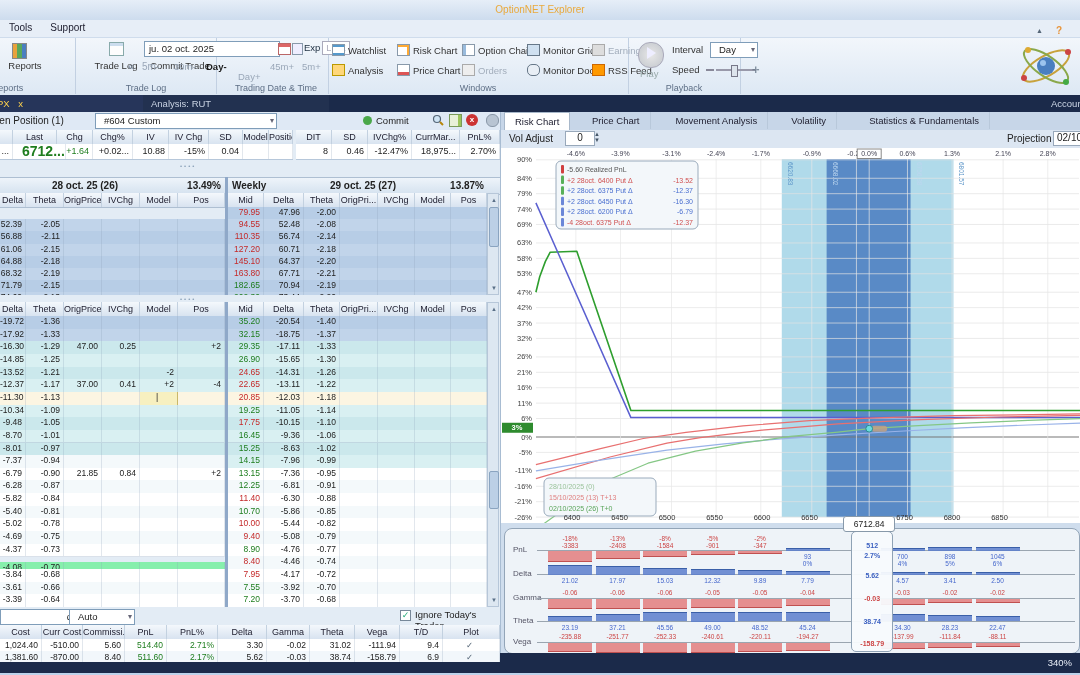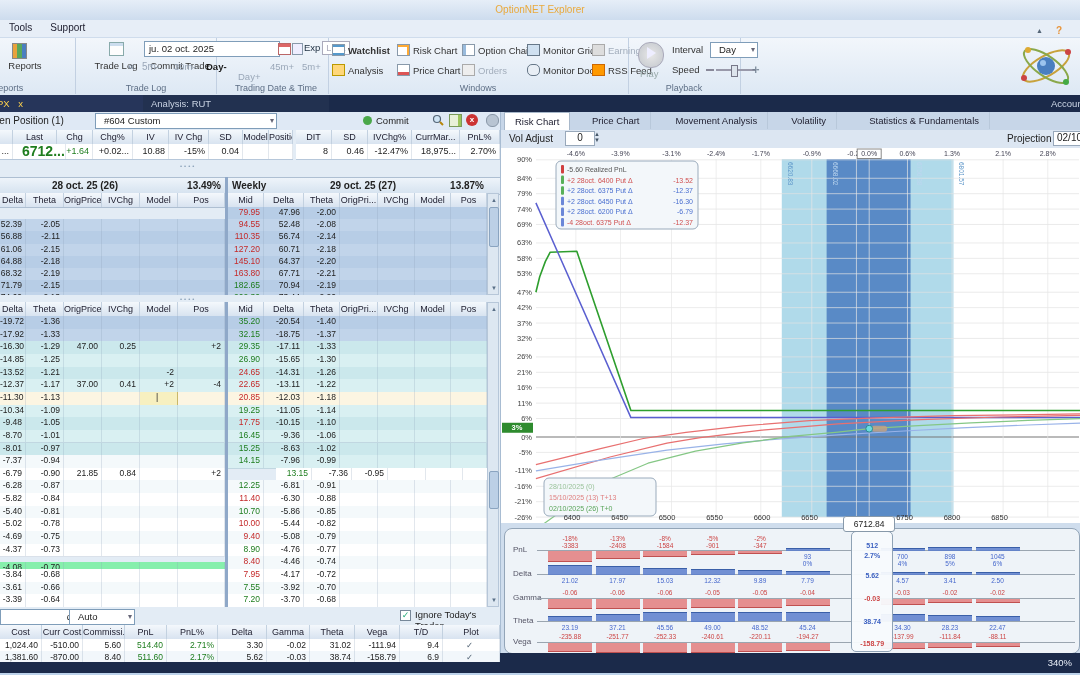--- a/index.html
+++ b/index.html
@@ -79,21 +79,21 @@
       <div style="position: absolute; left: -74px; top: 23px; font-size: 10px; color: rgb(154, 167, 184);">5m-</div>
       <div style="position: absolute; left: -42px; top: 23px; font-size: 9.5px; color: rgb(154, 167, 184);">39m-</div>
       <div style="position: absolute; left: -10px; top: 23px; font-size: 9.5px; color: rgb(26, 26, 26); font-weight: bold;">Day-</div>
       <div style="position: absolute; left: 22px; top: 33px; font-size: 9.5px; color: rgb(154, 167, 184);">Day+</div>
       <div style="position: absolute; left: 54px; top: 23px; font-size: 9.5px; color: rgb(154, 167, 184);">45m+</div>
       <div style="position: absolute; left: 86px; top: 23px; font-size: 9.5px; color: rgb(154, 167, 184);">5m+</div>
       <div style="position: absolute; left: 120px; top: 22px; font-size: 11px; color: rgb(122, 138, 160);">»</div>
       <div class="glabel" style="position: absolute; left: -90px; width: 300px;">Trading Date &amp; Time</div>
     </div>
     <div class="rgroup" style="position: absolute; left: 328px; width: 300px;">
-      <div style="position: absolute; left: 4px; top: 6px; width: 78px; height: 14px; font-size: 9.5px; white-space: nowrap; color: rgb(51, 51, 51); font-weight: bold;"><span class="icnbox" style="width: 11px; height: 10px; background: rgb(255, 255, 255); border: 1px solid rgb(136, 153, 170); box-shadow: rgb(85, 153, 204) 0px 2px 0px inset, rgb(85, 153, 204) 0px -2px 0px inset;"></span><span>Watchlist</span></div>
+      <div style="position: absolute; left: 4px; top: 6px; width: 78px; height: 14px; font-size: 9.5px; white-space: nowrap; color: rgb(51, 51, 51);"><span class="icnbox" style="width: 11px; height: 10px; background: rgb(255, 255, 255); border: 1px solid rgb(136, 153, 170); box-shadow: rgb(85, 153, 204) 0px 2px 0px inset, rgb(85, 153, 204) 0px -2px 0px inset;"></span><span>Watchlist</span></div>
       <div style="position: absolute; left: 69px; top: 6px; width: 78px; height: 14px; font-size: 9.5px; white-space: nowrap; color: rgb(51, 51, 51);"><span class="icnbox" style="width: 11px; height: 10px; background: rgb(255, 255, 255); border: 1px solid rgb(136, 153, 170); box-shadow: rgb(255, 170, 51) -2px 2px 0px inset;"></span><span>Risk Chart</span></div>
       <div style="position: absolute; left: 134px; top: 6px; width: 78px; height: 14px; font-size: 9.5px; white-space: nowrap; color: rgb(51, 51, 51);"><span class="icnbox" style="width: 11px; height: 10px; background: rgb(255, 255, 255); border: 1px solid rgb(136, 153, 170); box-shadow: rgb(153, 187, 221) 3px 0px 0px inset;"></span><span>Option Chain</span></div>
       <div style="position: absolute; left: 199px; top: 6px; width: 78px; height: 14px; font-size: 9.5px; white-space: nowrap; color: rgb(51, 51, 51);"><span class="icnbox" style="width: 11px; height: 10px; background: rgb(207, 224, 240); border: 1px solid rgb(102, 119, 136);"></span><span>Monitor Grid</span></div>
       <div style="position: absolute; left: 264px; top: 6px; width: 78px; height: 14px; font-size: 9.5px; white-space: nowrap; color: rgb(163, 174, 188);"><span class="icnbox" style="width: 11px; height: 10px; background: rgb(221, 221, 221); border: 1px solid rgb(170, 170, 170);"></span><span>Earnings</span></div>
       <div style="position: absolute; left: 4px; top: 26px; width: 78px; height: 14px; font-size: 9.5px; white-space: nowrap; color: rgb(51, 51, 51);"><span class="icnbox" style="width: 11px; height: 10px; background: rgb(255, 215, 122); border: 1px solid rgb(187, 153, 0);"></span><span>Analysis</span></div>
       <div style="position: absolute; left: 69px; top: 26px; width: 78px; height: 14px; font-size: 9.5px; white-space: nowrap; color: rgb(51, 51, 51);"><span class="icnbox" style="width: 11px; height: 10px; background: rgb(255, 255, 255); border: 1px solid rgb(136, 153, 170); box-shadow: rgb(221, 85, 85) 0px -3px 0px inset;"></span><span>Price Chart</span></div>
       <div style="position: absolute; left: 134px; top: 26px; width: 78px; height: 14px; font-size: 9.5px; white-space: nowrap; color: rgb(163, 174, 188);"><span class="icnbox" style="width: 11px; height: 10px; background: rgb(238, 238, 238); border: 1px solid rgb(170, 170, 170);"></span><span>Orders</span></div>
       <div style="position: absolute; left: 199px; top: 26px; width: 78px; height: 14px; font-size: 9.5px; white-space: nowrap; color: rgb(51, 51, 51);"><span class="icnbox" style="width: 11px; height: 10px; background: rgb(232, 238, 245); border: 1px solid rgb(102, 119, 136); border-radius: 5px;"></span><span>Monitor Dock</span></div>
       <div style="position: absolute; left: 264px; top: 26px; width: 78px; height: 14px; font-size: 9.5px; white-space: nowrap; color: rgb(51, 51, 51);"><span class="icnbox" style="width: 11px; height: 10px; background: rgb(255, 153, 0); border: 1px solid rgb(204, 102, 0);"></span><span>RSS Feed</span></div>
       <div class="glabel" style="position: absolute;">Windows</div>
@@ -656,21 +656,21 @@
       </div>
       <div class="row" style="top: 139.15px; height: 12.65px; background: rgb(217, 240, 242); border-bottom: 1px solid rgba(150, 170, 195, 0.35);">
         <div class="cell cell green" style="left: 0px; width: 36px; line-height: 11.65px;">14.15</div>
         <div class="cell" style="left: 36px; width: 40px; line-height: 11.65px;">-7.96</div>
         <div class="cell" style="left: 76px; width: 36px; line-height: 11.65px;">-0.99</div>
         <div class="cell" style="left: 112px; width: 38px; line-height: 11.65px;"></div>
         <div class="cell" style="left: 150px; width: 37px; line-height: 11.65px;"></div>
         <div class="cell" style="left: 187px; width: 36px; line-height: 11.65px;"></div>
         <div class="cell" style="left: 223px; width: 36px; line-height: 11.65px;"></div>
       </div>
-      <div class="row" style="top: 151.8px; height: 12.65px; background: rgb(255, 255, 255); border-bottom: 1px solid rgba(150, 170, 195, 0.35); margin-left: 48px;">
+      <div class="row" style="top: 151.8px; height: 12.65px; background: rgb(255, 255, 255); border-bottom: 1px solid rgba(150, 170, 195, 0.35);">
         <div class="cell cell green" style="left: 0px; width: 36px; line-height: 11.65px;">13.15</div>
         <div class="cell" style="left: 36px; width: 40px; line-height: 11.65px;">-7.36</div>
         <div class="cell" style="left: 76px; width: 36px; line-height: 11.65px;">-0.95</div>
         <div class="cell" style="left: 112px; width: 38px; line-height: 11.65px;"></div>
         <div class="cell" style="left: 150px; width: 37px; line-height: 11.65px;"></div>
         <div class="cell" style="left: 187px; width: 36px; line-height: 11.65px;"></div>
         <div class="cell" style="left: 223px; width: 36px; line-height: 11.65px;"></div>
       </div>
       <div class="row" style="top: 164.45px; height: 12.65px; background: rgb(244, 249, 251); border-bottom: 1px solid rgba(150, 170, 195, 0.35);">
         <div class="cell cell green" style="left: 0px; width: 36px; line-height: 11.65px;">12.25</div>

